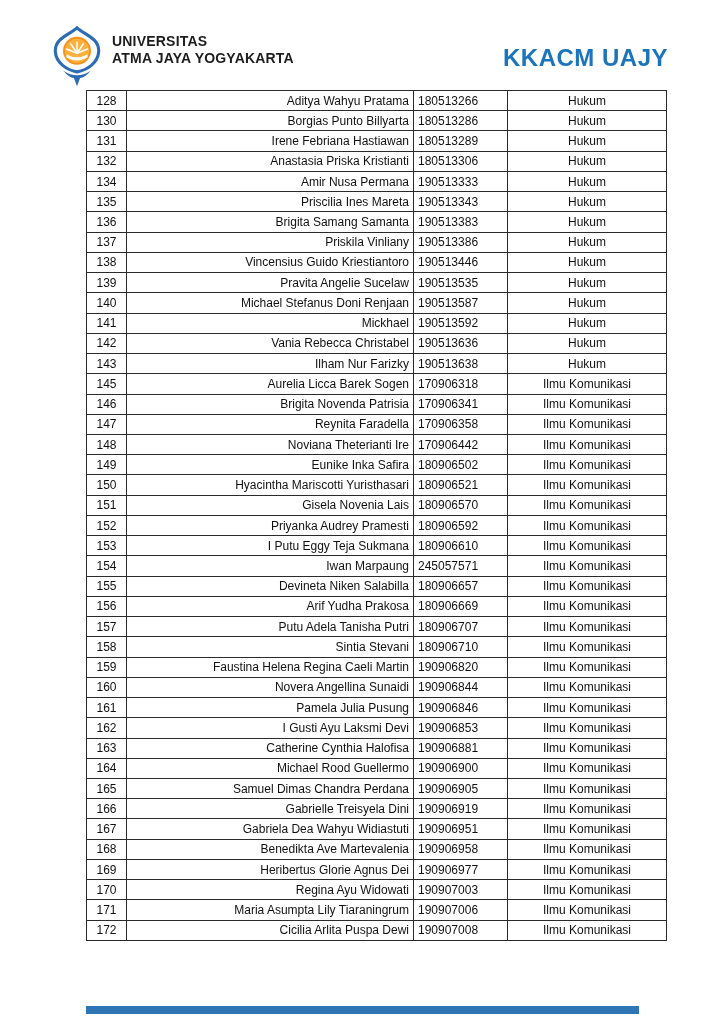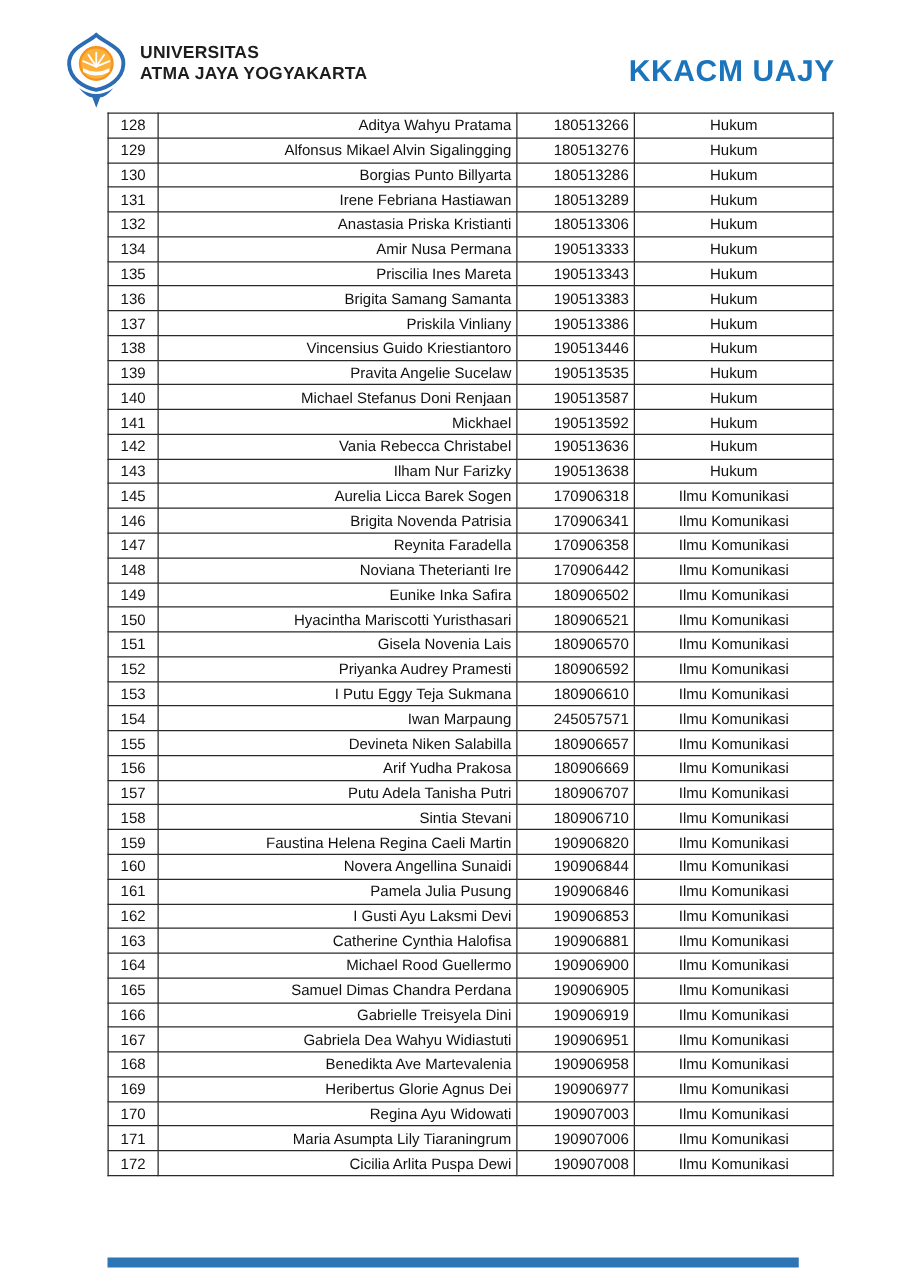--- a/index.html
+++ b/index.html
@@ -35,21 +35,21 @@
     border:1.5px solid #1f1f1f;
   }
   table.students td{
     border:1px solid #2a2a2a;
     font-size:12px;color:#111;
     padding:0 4px;vertical-align:middle;
     white-space:nowrap;overflow:hidden;
   }
   td.col-no{width:31px;text-align:center;padding:0 2px;}
   td.col-name{width:278px;text-align:right;padding-left:7px;}
-  td.col-npm{width:85px;text-align:right;}
+  td.col-npm{width:85px;text-align:left;}
   td.col-prog{width:150px;text-align:center;}
 
   
   .footer-bar{
     position:absolute;left:86px;top:1006px;
     width:553px;height:8px;
     background:var(--footer-blue,#2e75b6);
   }
 </style>
 </head>
@@ -88,26 +88,20 @@
   <div class="table-wrap">
     <table class="students">
       <tbody>
           <tr>
             <td class="col-no">128</td>
             <td class="col-name">Aditya Wahyu Pratama</td>
             <td class="col-npm">180513266</td>
             <td class="col-prog">Hukum</td>
           </tr>
           <tr>
-            <td class="col-no">129</td>
-            <td class="col-name">Alfonsus Mikael Alvin Sigalingging</td>
-            <td class="col-npm">180513276</td>
-            <td class="col-prog">Hukum</td>
-          </tr>
-          <tr>
             <td class="col-no">130</td>
             <td class="col-name">Borgias Punto Billyarta</td>
             <td class="col-npm">180513286</td>
             <td class="col-prog">Hukum</td>
           </tr>
           <tr>
             <td class="col-no">131</td>
             <td class="col-name">Irene Febriana Hastiawan</td>
             <td class="col-npm">180513289</td>
             <td class="col-prog">Hukum</td>

